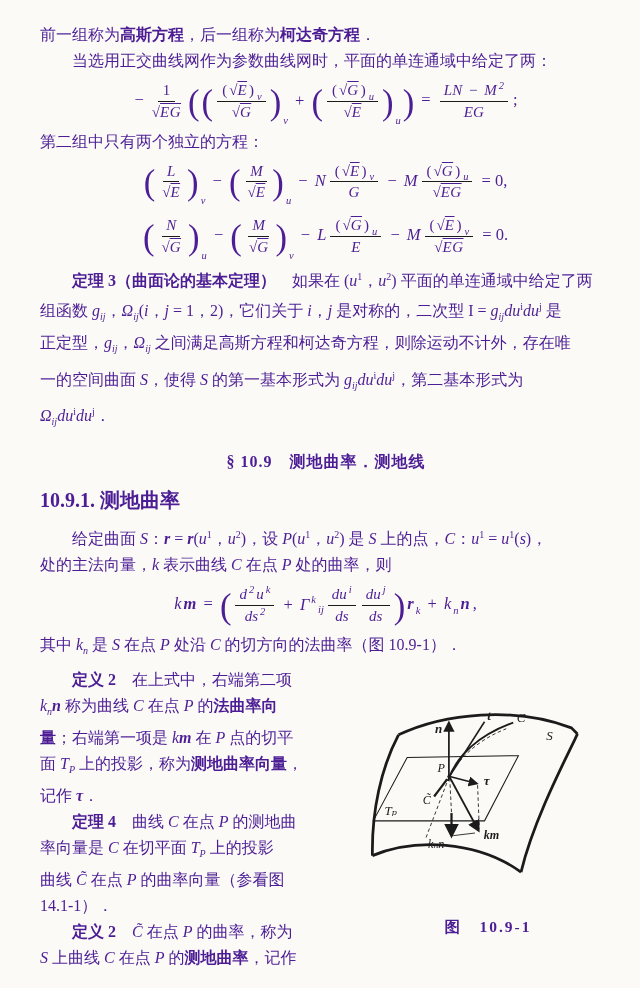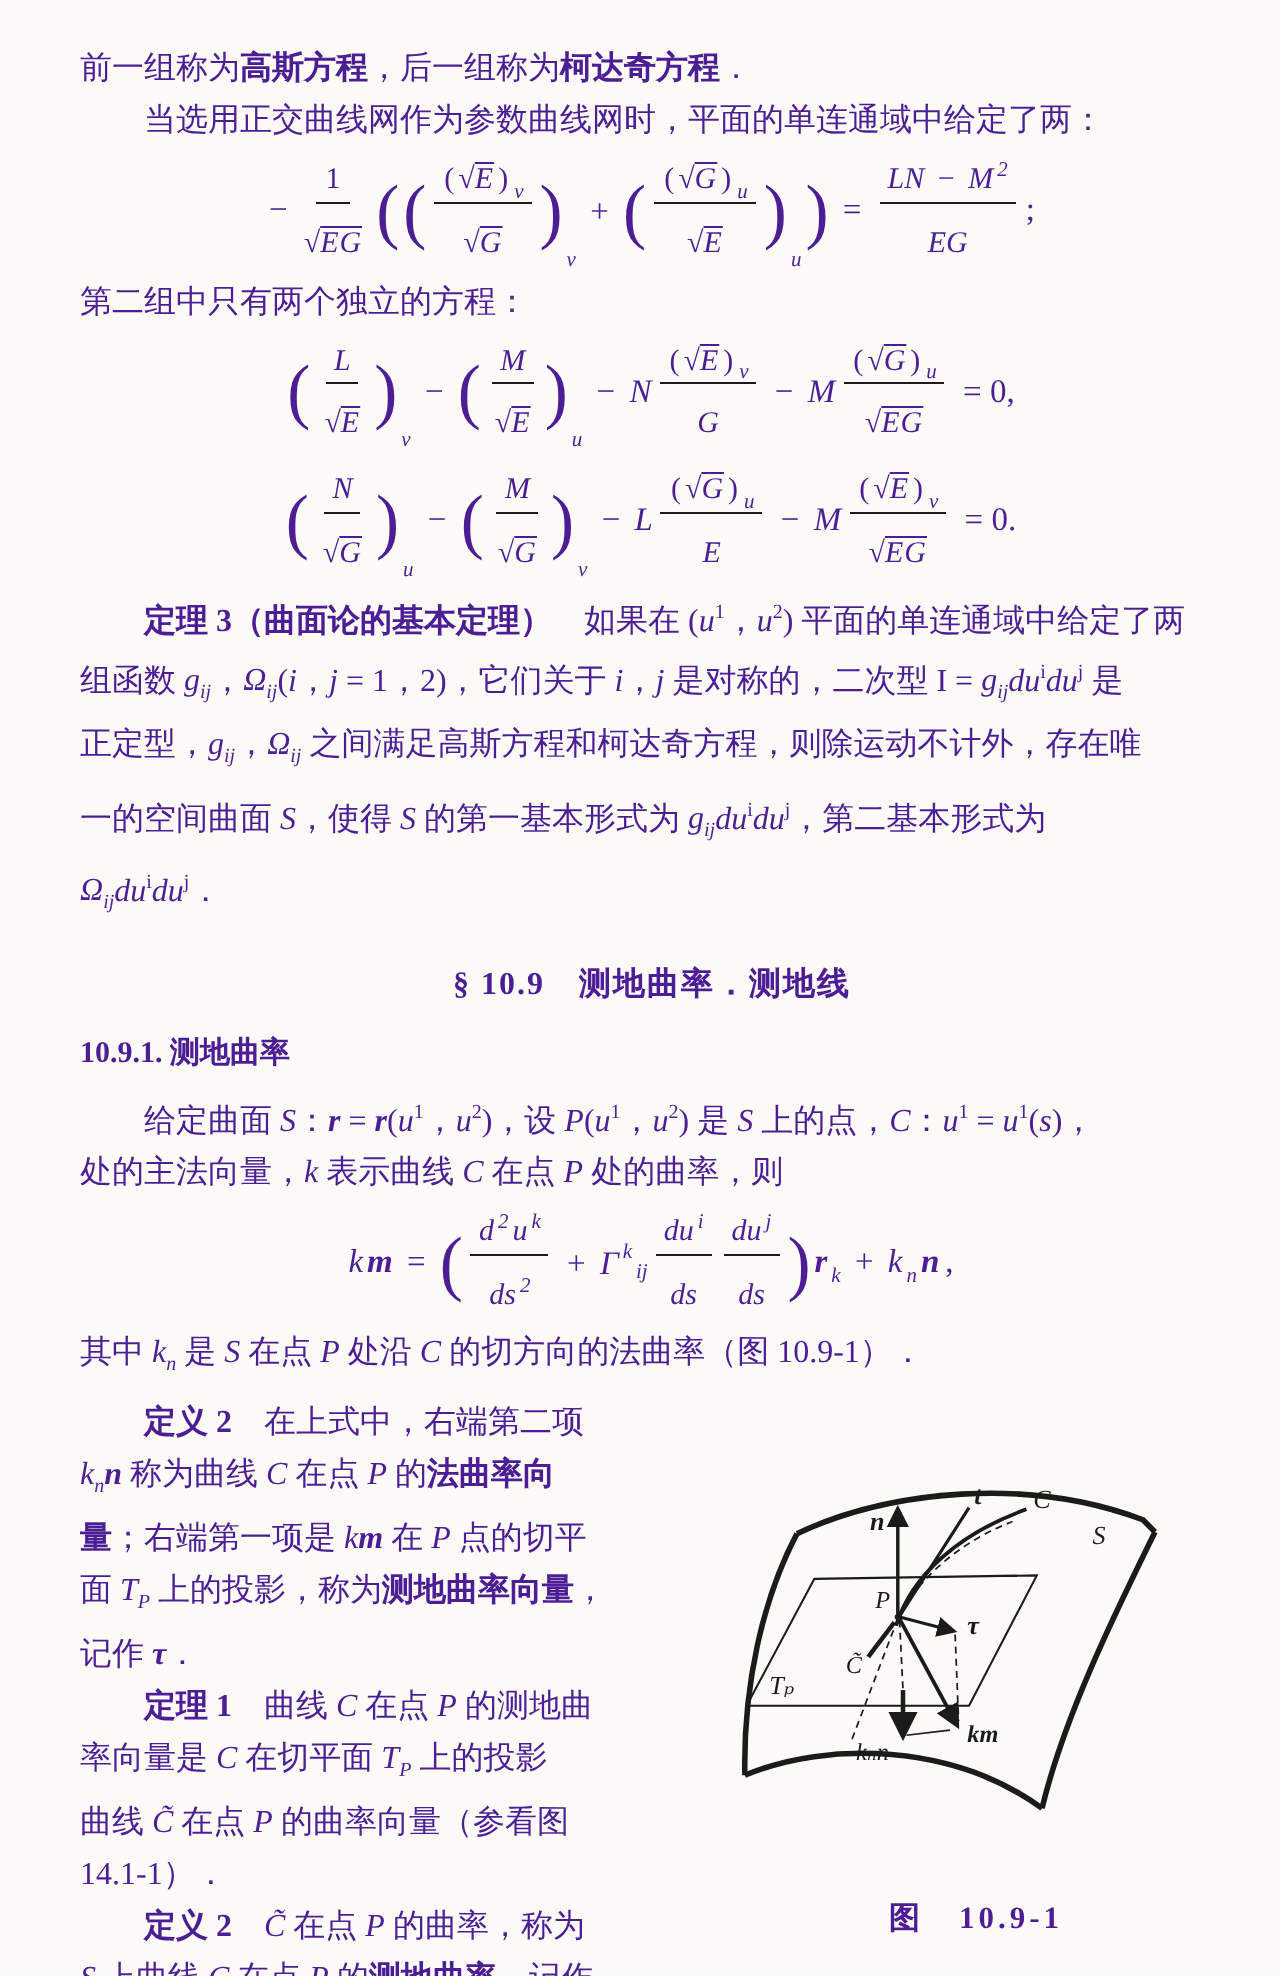--- a/index.html
+++ b/index.html
@@ -20,27 +20,27 @@
   .mi{font-style:italic;margin:0 1px;}
   .mbi{font-style:italic;font-weight:bold;margin:0 1px;}
   .msup{font-size:10.5px;font-style:italic;position:relative;top:-0.55em;margin:0 1px;}
   .msub{font-size:10.5px;font-style:italic;position:relative;top:0.45em;margin:0 1px;}
   .msqrt{white-space:nowrap;}
   .msqrt .rad{font-style:normal;}
   .msqrt .ol{text-decoration:overline;font-style:italic;letter-spacing:.5px;}
   .mfrac{display:inline-flex;flex-direction:column;align-items:center;vertical-align:middle;
          margin:0 3px;line-height:1.25;font-size:15px;}
   .mfrac .fn{display:block;text-align:center;border-bottom:1.3px solid #1b1b1b;padding:0 3px 1px;}
-  .mfrac .fd{display:block;text-align:center;padding:1px 3px 0;margin-top:10px;}
+  .mfrac .fd{display:block;text-align:center;padding:1px 3px 0;}
   .mgroup{display:inline-flex;align-items:center;vertical-align:middle;}
   .bigp{font-size:2.1em;font-weight:300;line-height:1;margin:0 1px;align-self:center;transform:scaleY(1.05);}
   .gsub{align-self:flex-end;top:0;transform:translateY(4px);}
   
   .sec-head{font-size:16px;font-weight:bold;text-align:center;margin:16px 0 10px;letter-spacing:1px;}
-  .subsec-head{font-size:15px;font-weight:bold;margin:4px 0 8px;}
+  .subsec-head{font-size:20px;font-weight:bold;margin:4px 0 8px;}
   
   .cols{display:flex;margin-top:2px;}
   .colL{width:322px;flex:0 0 auto;}
   .colR{flex:1;display:flex;flex-direction:column;align-items:center;padding-top:26px;}
   .fig-caption{font-size:15.5px;font-weight:bold;margin-top:10px;letter-spacing:2px;}
   .figure-svg text{font-family:"Liberation Serif","DejaVu Serif",serif;}
 </style>
 </head>
 <body>
 
@@ -170,21 +170,21 @@
 
   <div class="tline">其中 <i>k<sub>n</sub></i> 是 <i>S</i> 在点 <i>P</i> 处沿 <i>C</i> 的切方向的法曲率（图 10.9-1）．</div>
 
   <div class="cols">
     <div class="colL">
         <div class="tline">　　<b>定义 2</b>　在上式中，右端第二项</div>
         <div class="tline"><i>k<sub>n</sub></i><b><i>n</i></b> 称为曲线 <i>C</i> 在点 <i>P</i> 的<b>法曲率向</b></div>
         <div class="tline"><b>量</b>；右端第一项是 <i>k</i><b><i>m</i></b> 在 <i>P</i> 点的切平</div>
         <div class="tline">面 <i>T<sub>P</sub></i> 上的投影，称为<b>测地曲率向量</b>，</div>
         <div class="tline">记作 <b><i>τ</i></b>．</div>
-        <div class="tline">　　<b>定理 1</b>　曲线 <i>C</i> 在点 <i>P</i> 的测地曲</div>
+        <div class="tline">　　<b>定理 4</b>　曲线 <i>C</i> 在点 <i>P</i> 的测地曲</div>
         <div class="tline">率向量是 <i>C</i> 在切平面 <i>T<sub>P</sub></i> 上的投影</div>
         <div class="tline">曲线 <i>C̃</i> 在点 <i>P</i> 的曲率向量（参看图</div>
         <div class="tline">14.1-1）．</div>
         <div class="tline">　　<b>定义 2</b>　<i>C̃</i> 在点 <i>P</i> 的曲率，称为</div>
         <div class="tline"><i>S</i> 上曲线 <i>C</i> 在点 <i>P</i> 的<b>测地曲率</b>，记作</div>
       </div>
 
     <div class="colR">
       <svg class="figure-svg" width="252" height="214" viewBox="0 0 290 246" fill="none" stroke="#1b1b1b">
         <defs>

